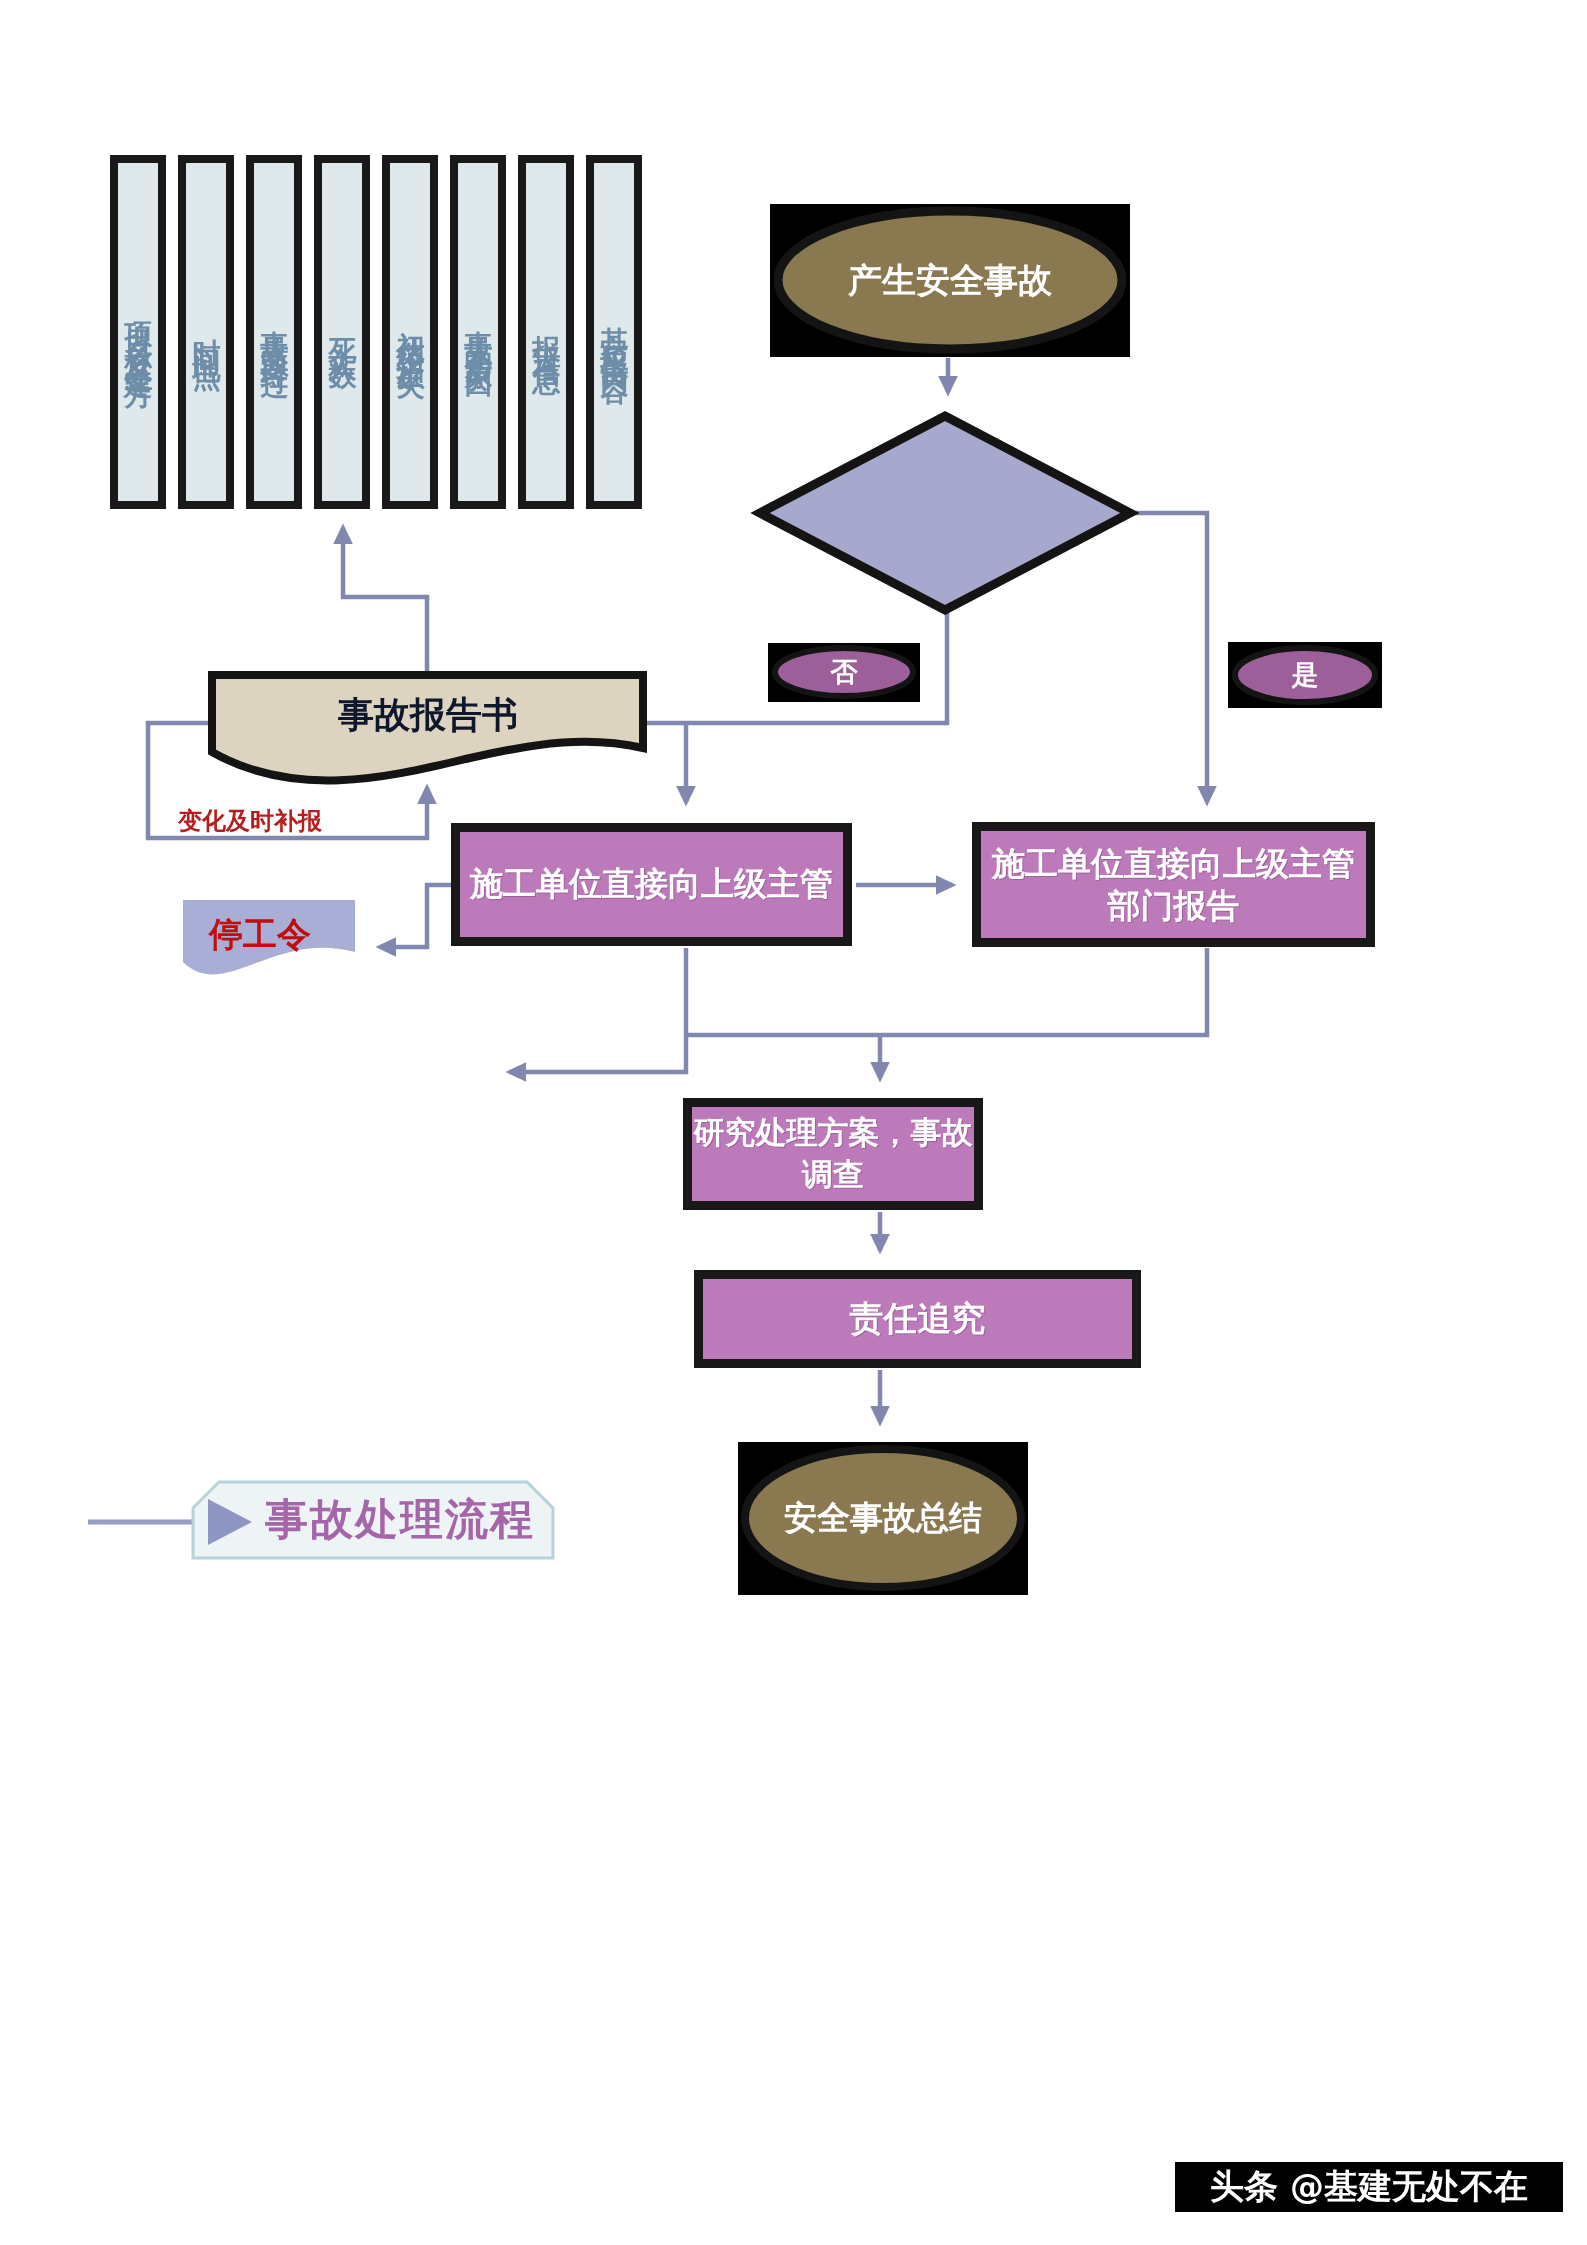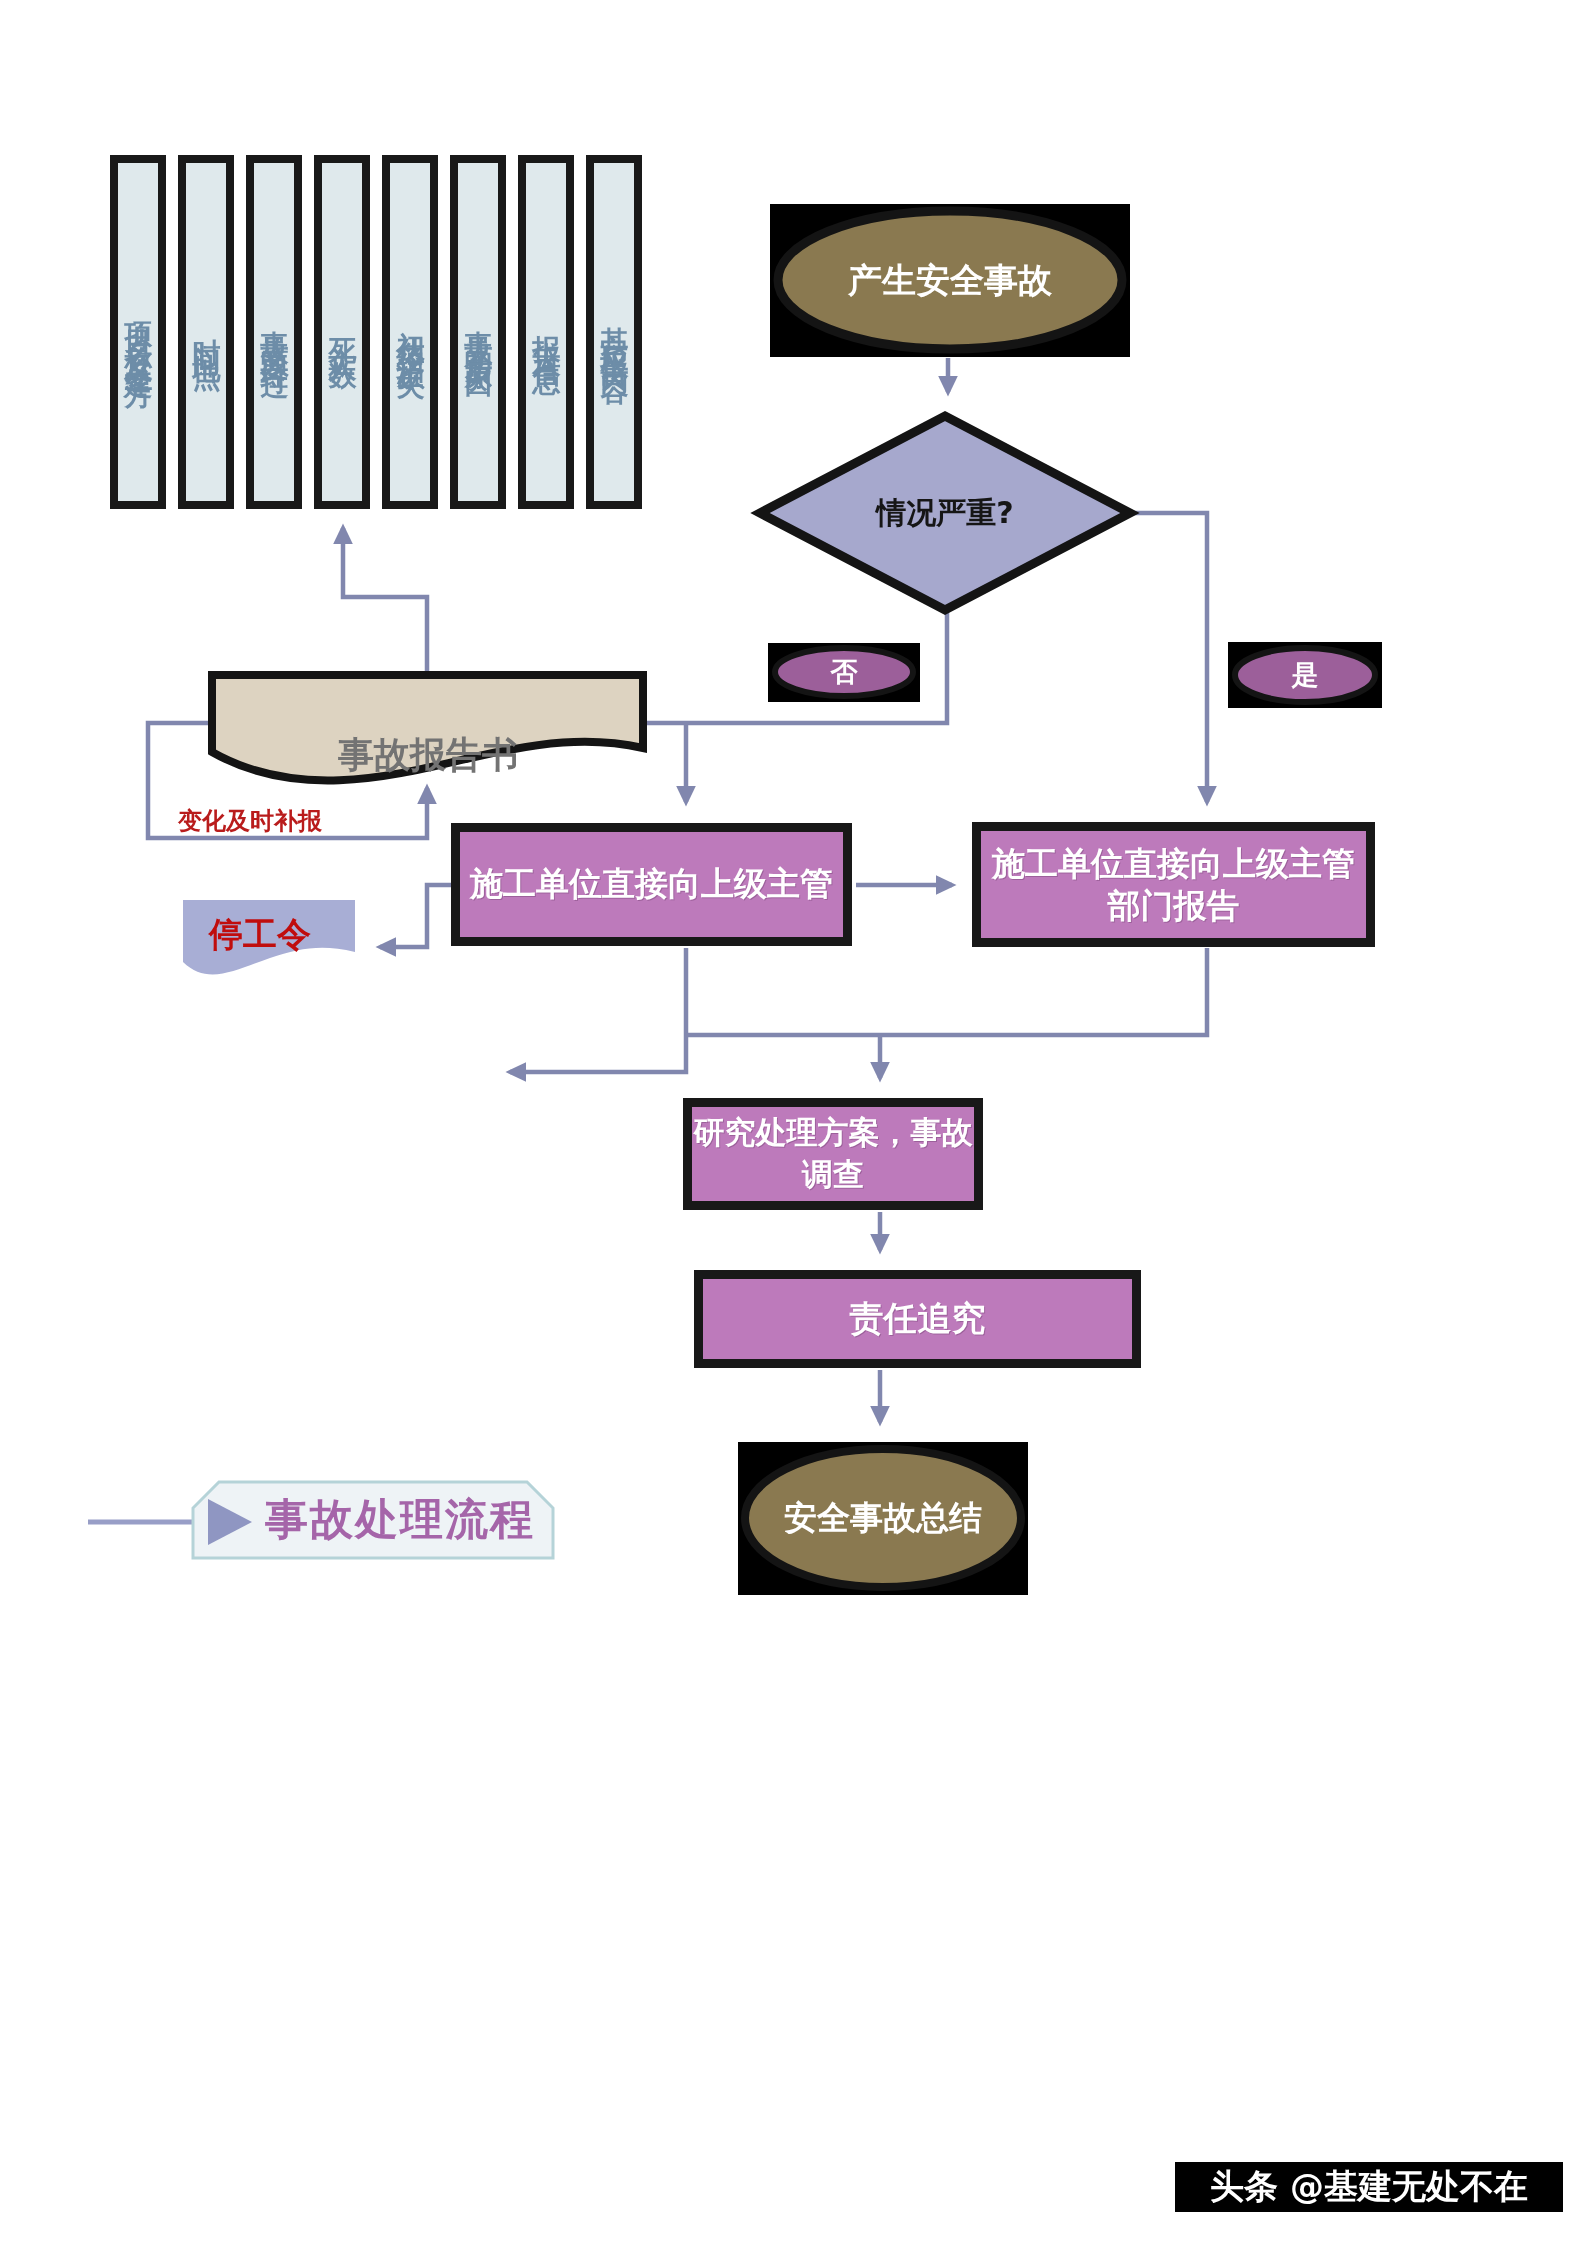--- a/index.html
+++ b/index.html
@@ -105,26 +105,25 @@
     </div>
   <div class="node vbox" style="left:518px;top:155px;width:56px;height:354px;">
       <span>报告人信息</span>
     </div>
   <div class="node vbox" style="left:586px;top:155px;width:56px;height:354px;">
       <span>其它应报告内容</span>
     </div>
 
   <div class="shapelabel white" style="left:790px;top:250px;width:320px;height:62px;font-size:34px;">产生安全事故</div>
 
-  <div class="shapelabel" style="left:800px;top:486px;width:290px;height:54px;font-size:30px;color:#161616;">情况严重?</div>
 
   <div class="shapelabel white" style="left:774px;top:648px;width:140px;height:48px;font-size:27px;">否</div>
   <div class="shapelabel white" style="left:1235px;top:650px;width:140px;height:50px;font-size:27px;">是</div>
 
-  <div class="shapelabel" style="left:260px;top:686px;width:336px;height:58px;font-size:36px;color:#737373;margin-top:40px;">事故报告书</div>
+  <div class="shapelabel" style="left:260px;top:686px;width:336px;height:58px;font-size:36px;color:#0f172a;">事故报告书</div>
 
   <div class="shapelabel" style="left:178px;top:800px;width:200px;height:42px;font-size:24px;color:#b91c1c;justify-content:flex-start;white-space:nowrap;">变化及时补报</div>
 
   <div class="shapelabel" style="left:190px;top:912px;width:140px;height:46px;font-size:34px;color:#c00d0d;">停工令</div>
 
   <div class="node pbox" style="left:451px;top:823px;width:401px;height:123px;">
     <span>施工单位直接向上级主管</span>
   </div>
 
   <div class="node pbox" style="left:972px;top:822px;width:403px;height:125px;flex-direction:column;line-height:1.25;">

